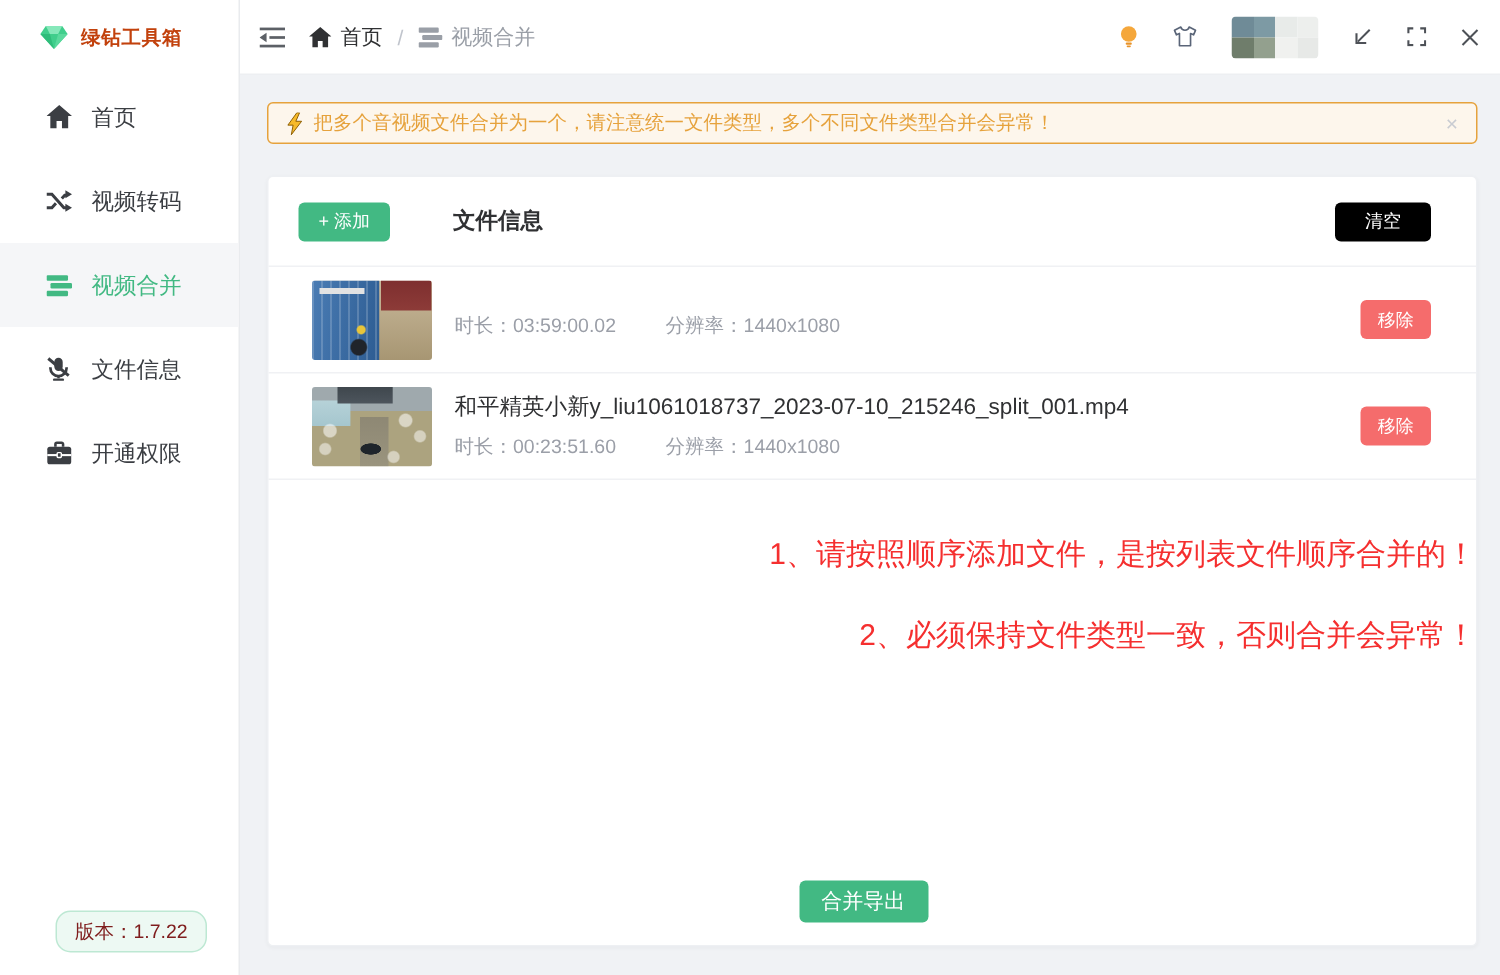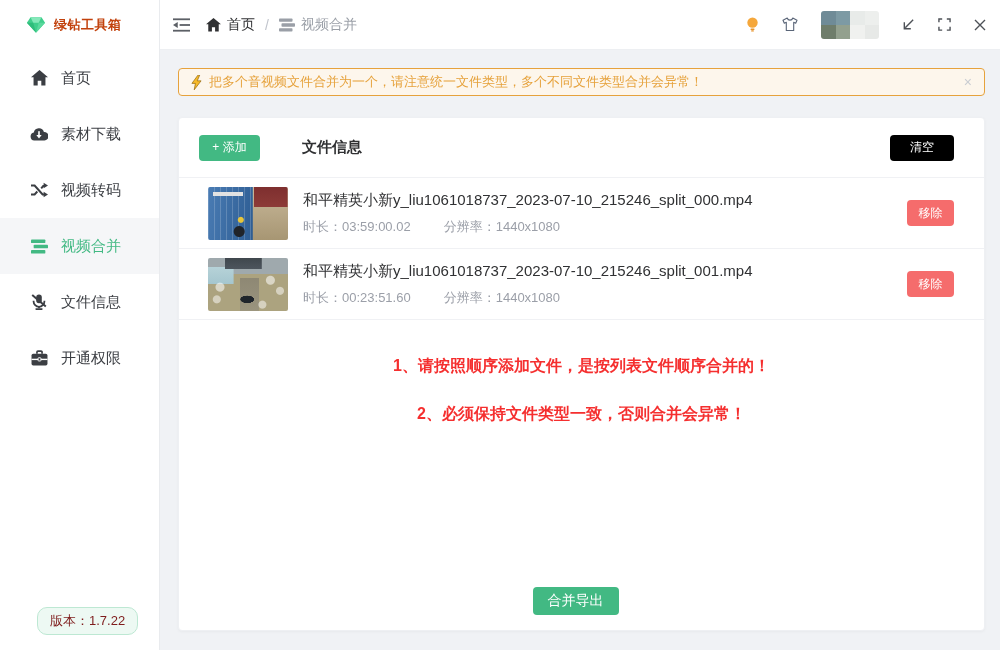--- a/index.html
+++ b/index.html
@@ -60,21 +60,21 @@
       radial-gradient(ellipse 11px 6px at 49% 78%, #1e242b 0 60%, rgba(0,0,0,0) 65%) no-repeat,
       linear-gradient(#8e8874,#9a947e) no-repeat 52% 100% / 24% 62%,
       linear-gradient(#3f474d,#4d555d) no-repeat 40% 0 / 46% 21%,
       linear-gradient(#b6d2d8,#a5c6ce) no-repeat 0 9px / 32% 17px,
       linear-gradient(#9fa9ad 0 16px, #aca37f 16px 100%); }
   .file-info { margin-left:15px; }
   .file-name { font-size:15px; color:#303133; }
   .file-meta { margin-top:8px; font-size:13px; color:#9b9fa8; display:flex; gap:33px; }
   .btn-remove { margin-left:auto; width:47px; height:26px; background:#f56c6c; font-size:12px; }
 
-  .notes { margin-top:36px; text-align:center; color:#f52f2f; font-size:16px;font-weight:bold; }
+  .notes { margin-top:36px; text-align:right; color:#f52f2f; font-size:20px; }
   .notes p { margin-bottom:27px; }
 
   .export-wrap { position:absolute; left:0; right:12px; bottom:15px; text-align:center; }
   .btn-export { width:86px; height:28px; background:#42b983; font-size:14px; }
 </style>
 </head>
 <body>
 
 <aside class="sidebar">
   <div class="logo-row">
@@ -90,30 +90,20 @@
   </div>
 
   <nav>
     <div class="nav-item">
       <span class="nicon">
         <svg viewBox="0 0 16 15" width="17" height="16">
             <path d="M8 0 L16 6.8 H13.6 V14.5 H9.7 V10 H6.3 V14.5 H2.4 V6.8 H0 Z" fill="currentColor"></path>
           </svg>
       </span>
       <span>首页</span>
-    </div>
-    <div class="nav-item">
-      <span class="nicon">
-        <svg viewBox="0 0 18 14" width="18" height="14">
-          <path d="M14.5 13.5 H4.2 A4 4 0 0 1 3.8 5.6 A5.2 5.2 0 0 1 13.9 4.9 A4.3 4.3 0 0 1 14.5 13.5 Z" fill="currentColor"></path>
-          <rect x="8.2" y="4.2" width="1.6" height="4.2" fill="#fff"></rect>
-          <polygon points="9,11.4 6.3,8 11.7,8" fill="#fff"></polygon>
-        </svg>
-      </span>
-      <span>素材下载</span>
     </div>
     <div class="nav-item">
       <span class="nicon">
         <svg viewBox="0 0 17 16" width="17" height="16">
           <g fill="none" stroke="currentColor" stroke-width="2">
             <path d="M0 3.5 h3.6 l8 9 h2"></path>
             <path d="M0 12.5 h3.6 l2.7-3"></path>
             <path d="M10.2 6.3 l2-2.2 h1.4"></path>
           </g>
           <polygon points="12.6,0.8 17,3.5 12.6,6.2" fill="currentColor"></polygon>
@@ -249,21 +239,20 @@
     <div class="toolbar">
       <button class="btn btn-add">+ 添加</button>
       <span class="panel-title">文件信息</span>
       <button class="btn btn-clear">清空</button>
     </div>
 
     <div class="file-list">
       <div class="file-row">
         <div class="thumb thumb-0"></div>
         <div class="file-info">
-          <div class="file-name">和平精英小新y_liu1061018737_2023-07-10_215246_split_000.mp4</div>
           <div class="file-meta">
             <span>时长：03:59:00.02</span>
             <span>分辨率：1440x1080</span>
           </div>
         </div>
         <button class="btn btn-remove">移除</button>
       </div>
 
       <div class="file-row">
         <div class="thumb thumb-1"></div>

